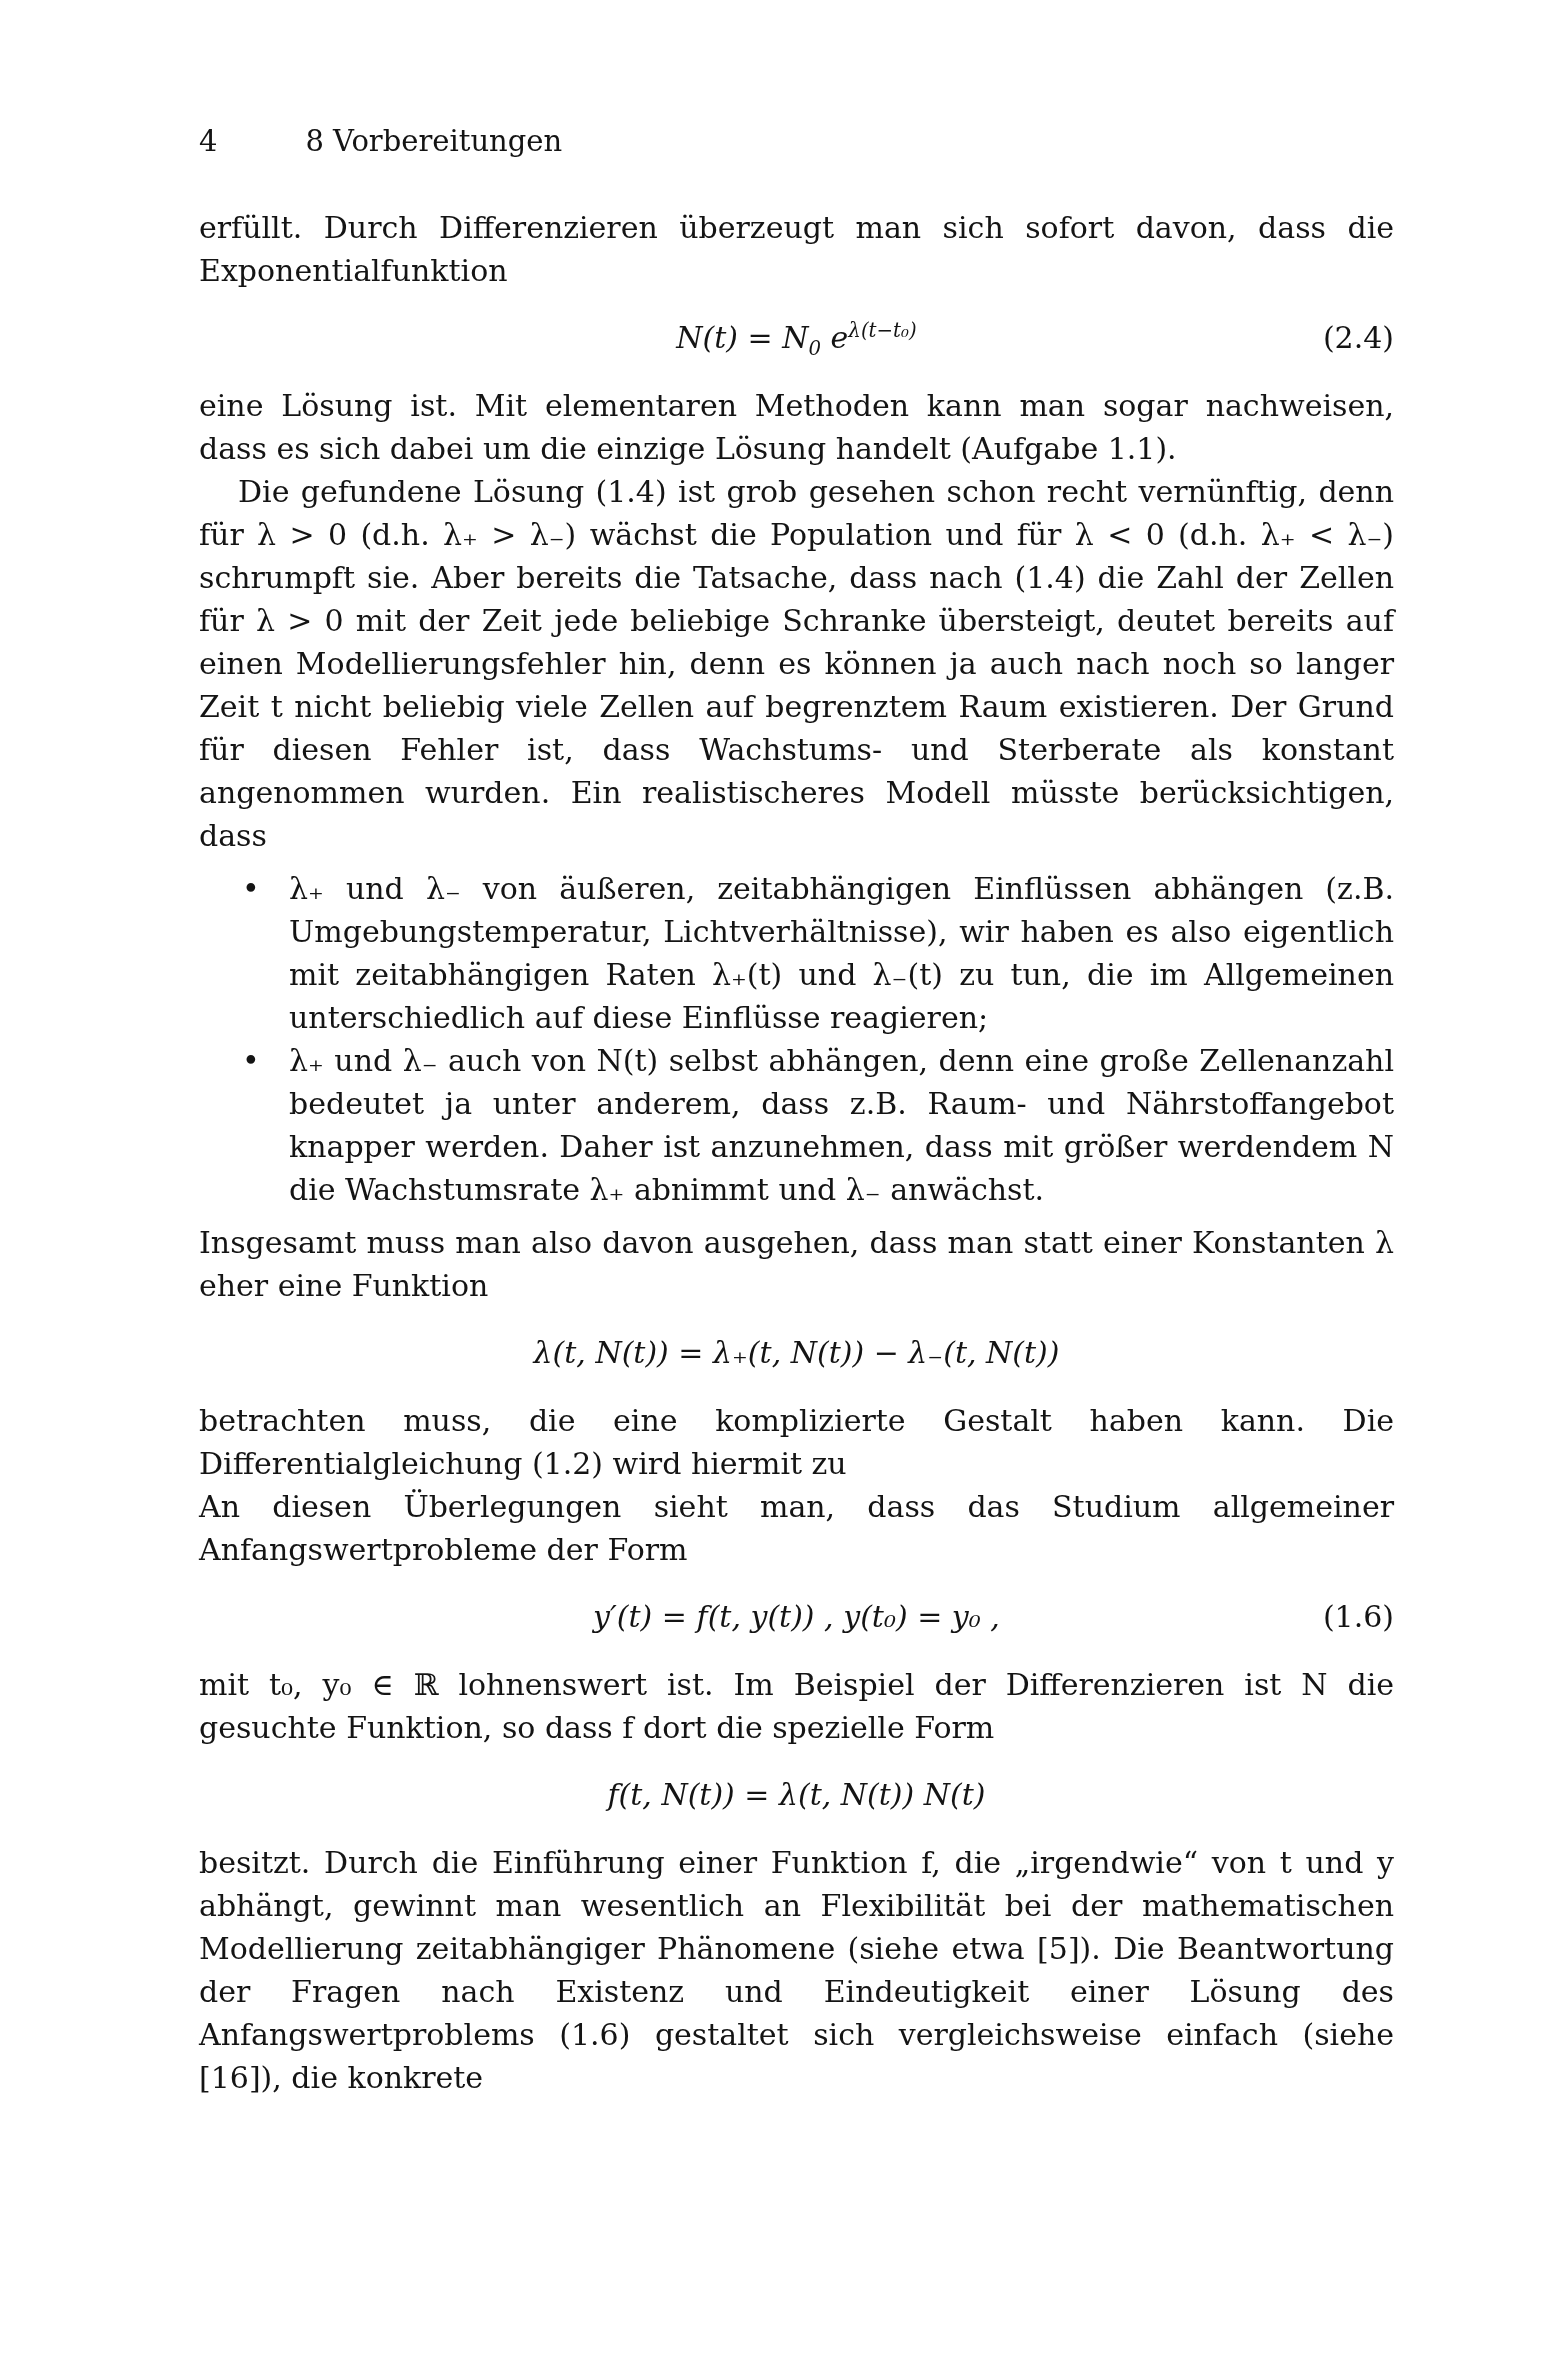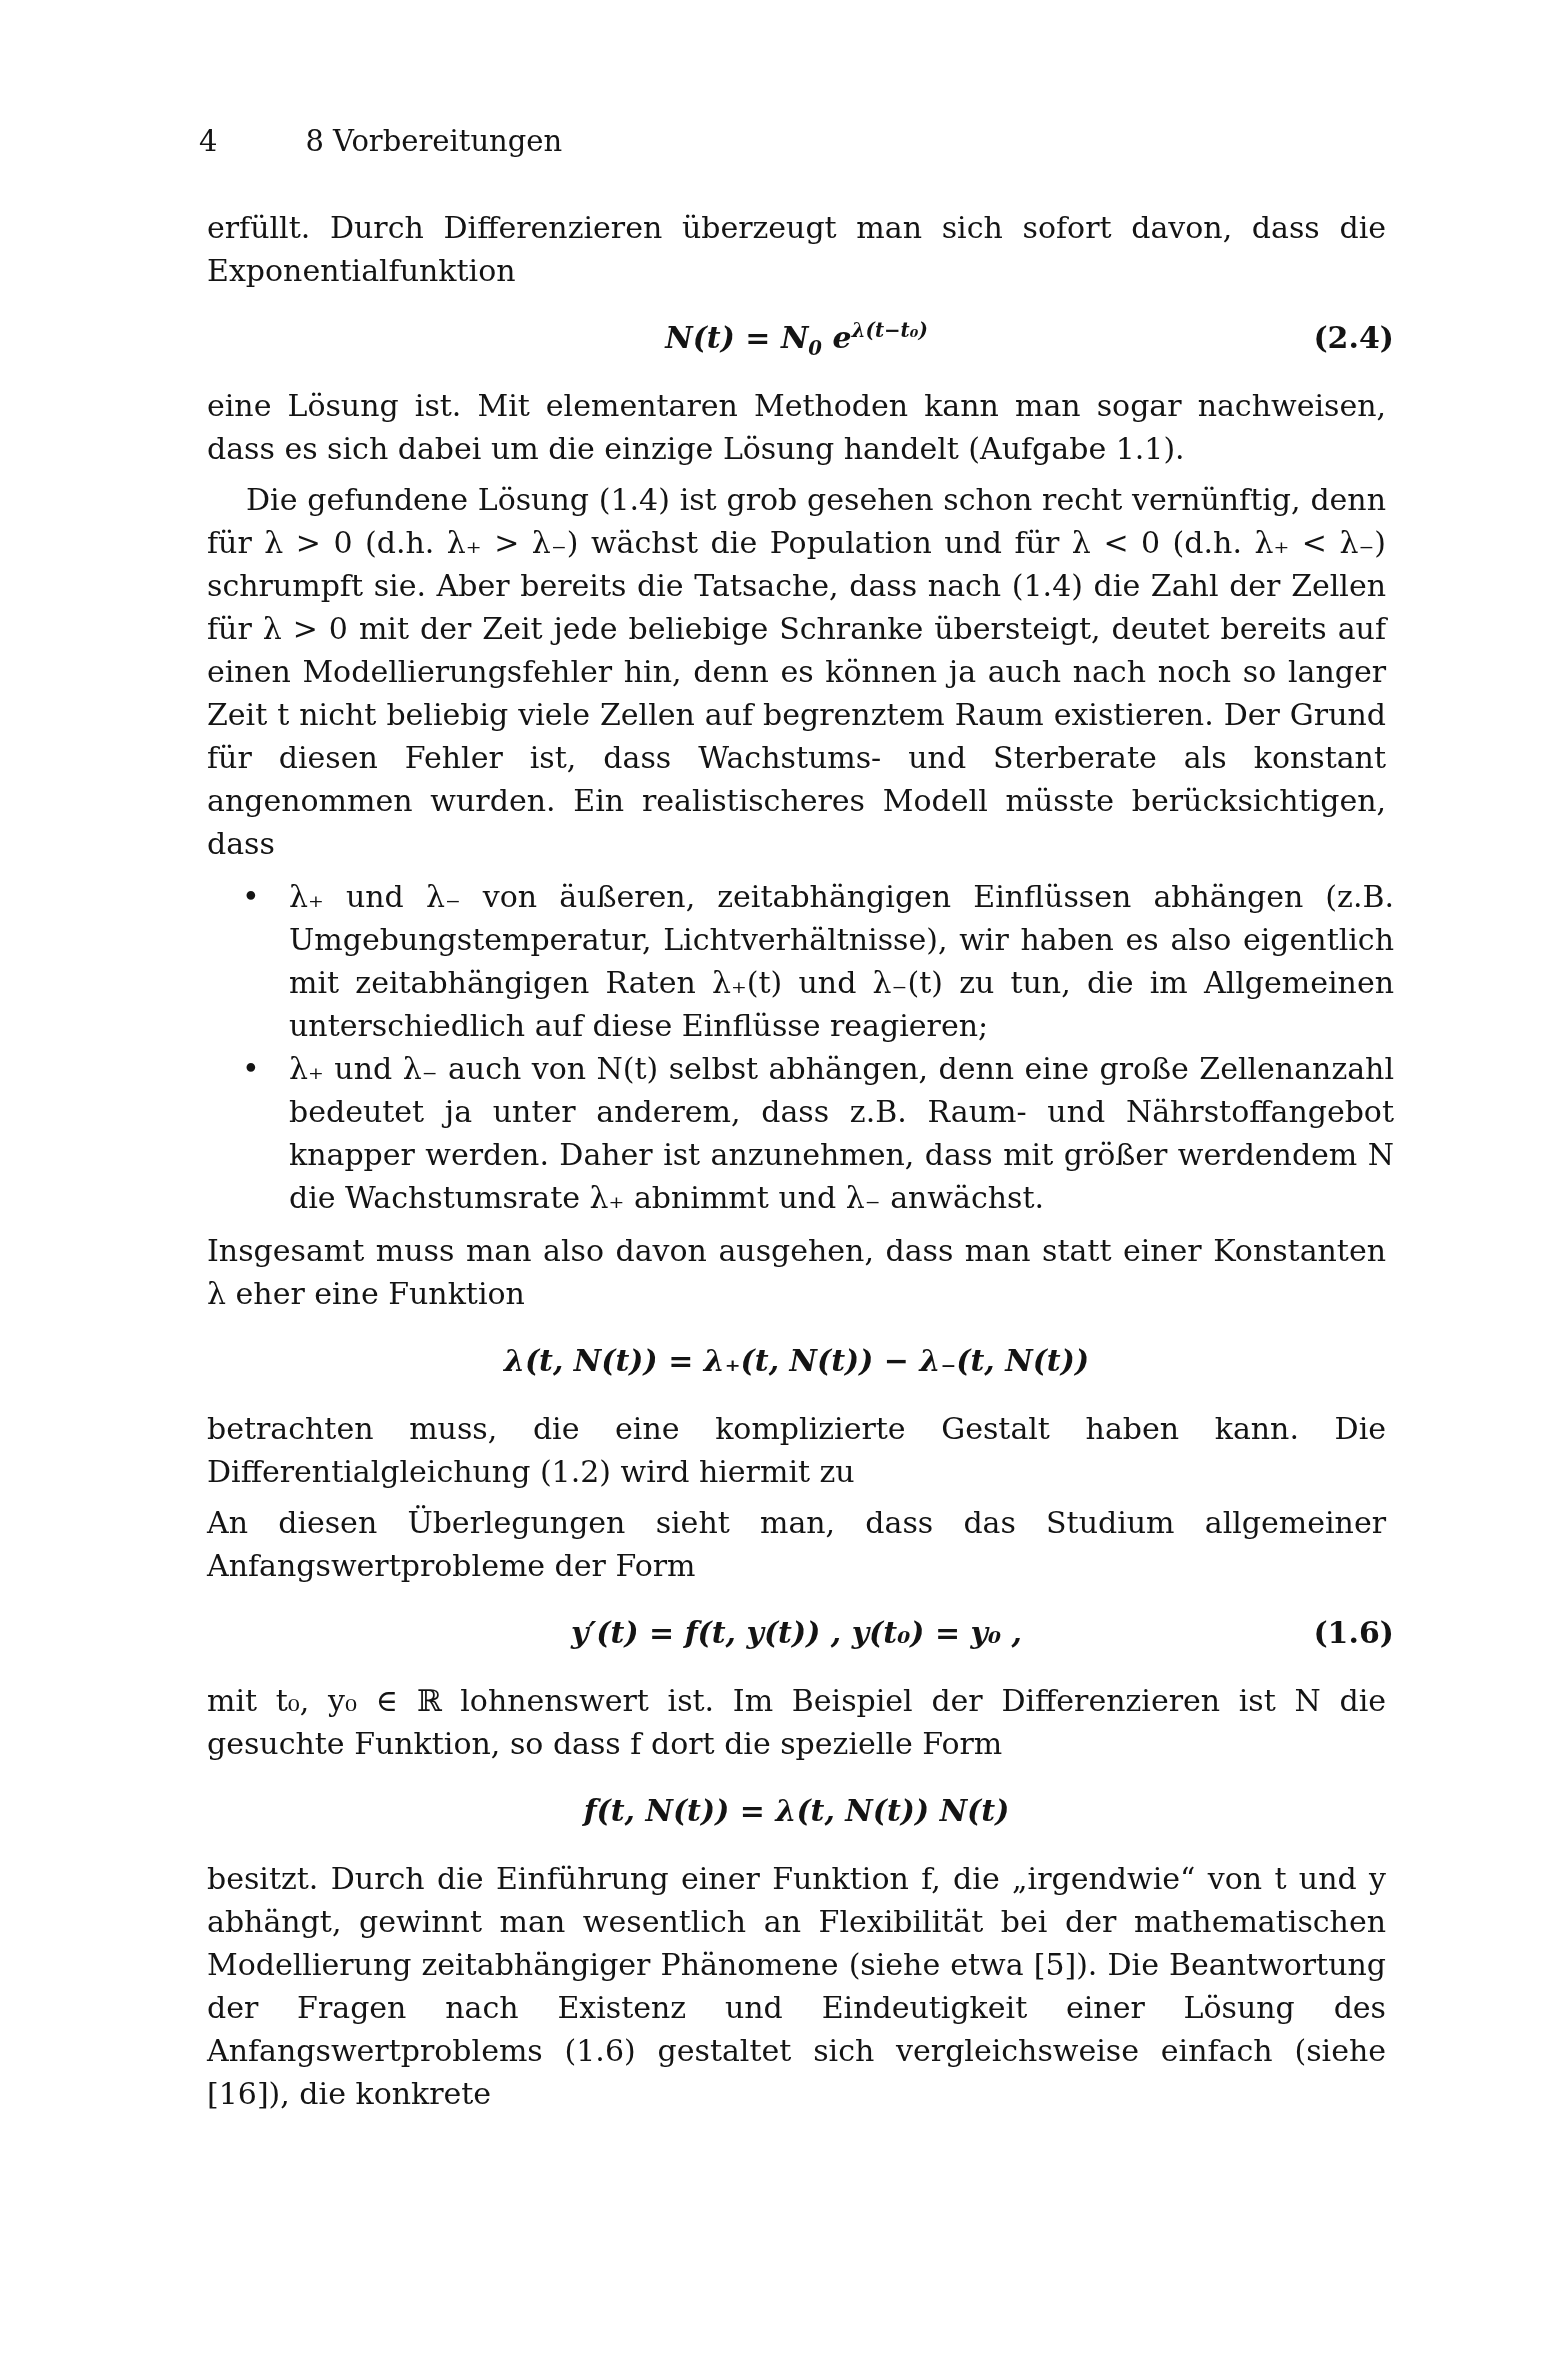--- a/index.html
+++ b/index.html
@@ -28,28 +28,27 @@
   }
   .running-header {
     display: flex;
     align-items: baseline;
     gap: 88px;
     font-size: 29px;
     line-height: 34px;
     margin-bottom: 48px;
     text-align: left;
   }
-  p.body-par { margin: 8px; }
+  p.body-par { margin: 0; }
   p.indent { text-indent: 39px; }
   .eq {
     position: relative;
     text-align: center;
     margin: 22px 0;
     line-height: 48px;
-    font-weight: bold;
   }
   .eq .math { font-style: italic; }
   .eq .num {
     position: absolute;
     right: 0;
     top: 0;
     font-style: normal;
   }
   .eq sub { font-size: 66%; line-height: 0; }
   .eq sup { font-size: 66%; line-height: 0; }

